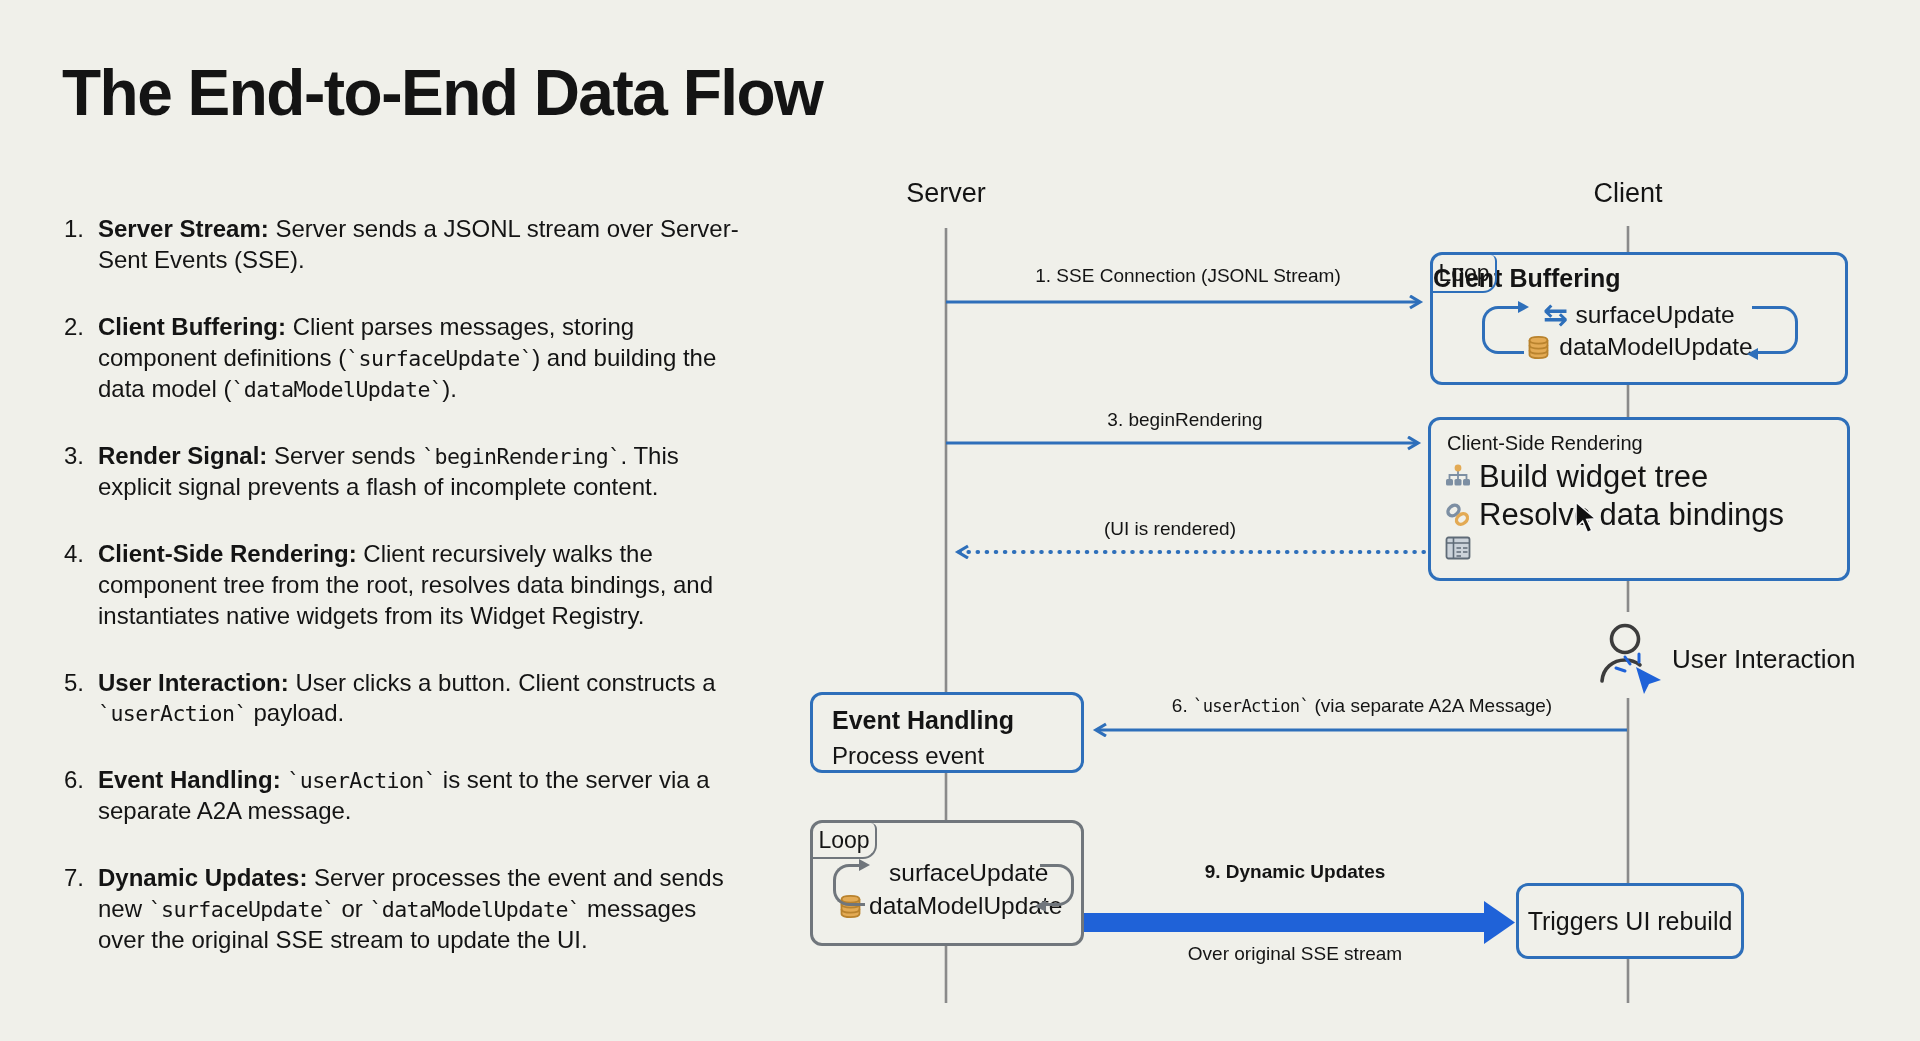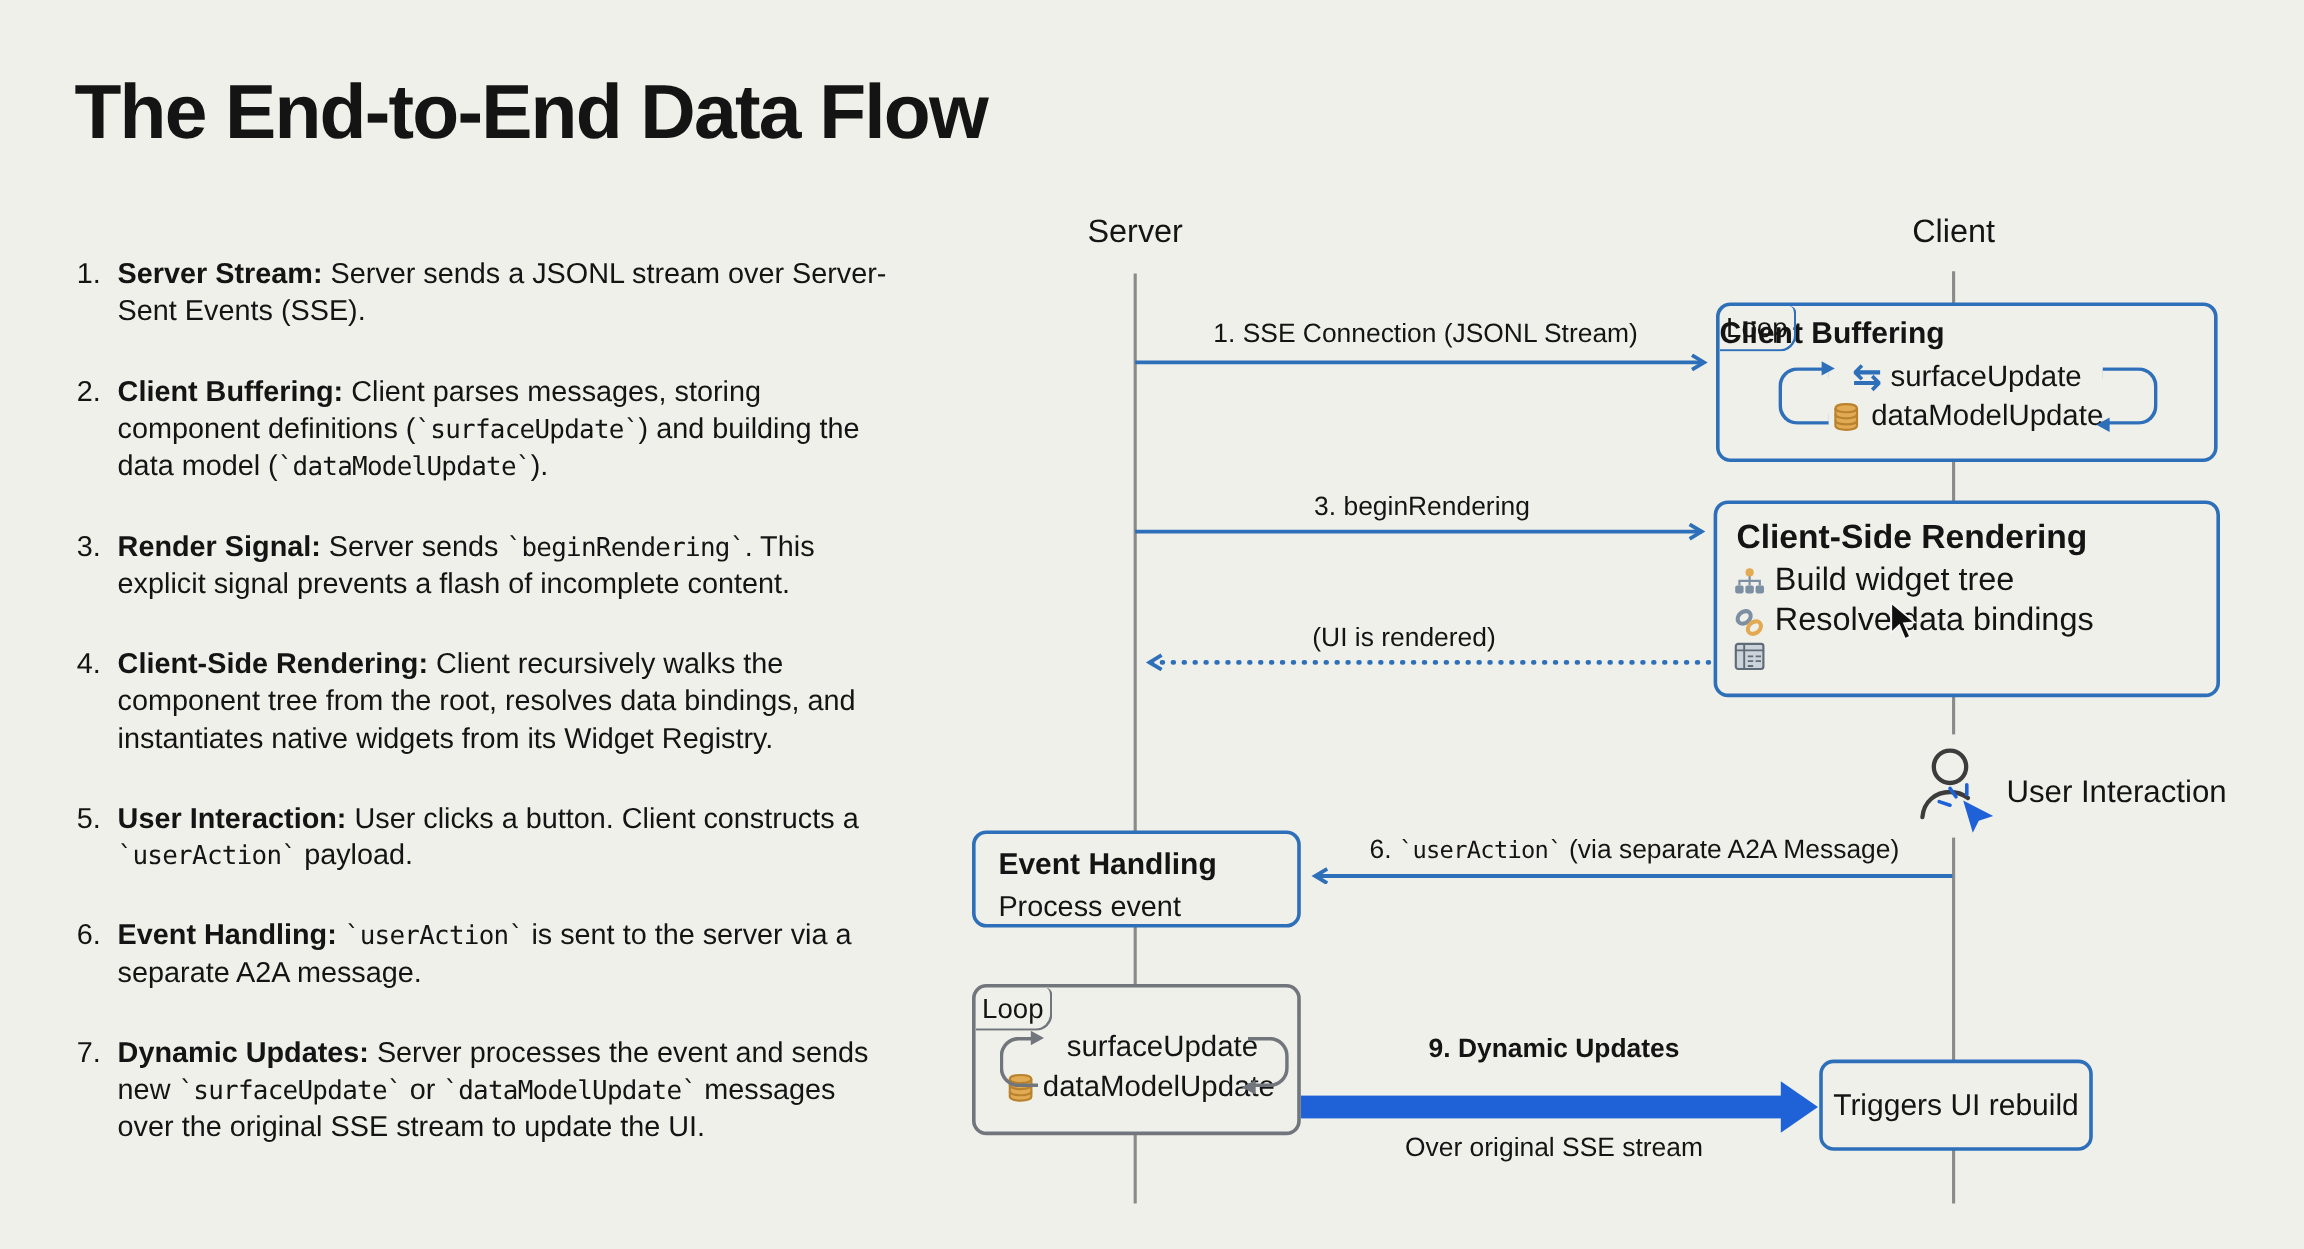--- a/index.html
+++ b/index.html
@@ -16,21 +16,21 @@
   .step .body{flex:0 0 648px;max-width:648px;}
   .b{font-weight:bold;}
   .code{font-family:"DejaVu Sans Mono",monospace;font-size:0.9em;letter-spacing:-0.6px;}
   
   .wires{position:absolute;left:0;top:0;z-index:1;}
   .lifeline{stroke:var(--lifeline_gray,#8a8a8a);stroke-width:2.6;}
   .msg{stroke:var(--accent_blue,#2e6fba);stroke-width:3.2;fill:none;}
   .dotted{stroke-dasharray:0.6 8.5;stroke-linecap:round;stroke-width:4;}
   .chv{fill:none;stroke:var(--accent_blue,#2e6fba);stroke-width:3.2;}
   .thick{fill:var(--bright_blue,#1f62d8);}
-  .dlabel{position:absolute;z-index:3;font-size:22px;text-align:center;color:var(--ink,#141414);}
+  .dlabel{position:absolute;z-index:3;font-size:19px;text-align:center;color:var(--ink,#141414);}
   .ll-label{font-size:27px;}
   .bold{font-weight:bold;}
   
   .dbox{position:absolute;z-index:2;box-sizing:border-box;background:var(--background,#f0f0ea);
     border:3px solid var(--accent_blue,#2e6fba);border-radius:12px;}
   .dbox.gray{border-color:var(--loop_gray,#70767c);}
   .loop-tab{position:absolute;left:0;top:0;width:64px;height:38px;box-sizing:border-box;
     border-right:2.6px solid var(--accent_blue,#2e6fba);border-bottom:2.6px solid var(--accent_blue,#2e6fba);
     border-radius:0 6px 14px 0;display:flex;align-items:center;justify-content:center;font-size:23px;}
   .gray .loop-tab{border-color:var(--loop_gray,#70767c);}
@@ -46,22 +46,22 @@
   .bk-right{border:3.5px solid var(--accent_blue,#2e6fba);border-left:none;border-radius:0 16px 16px 0;}
   .bracket.gray-bk{border-color:var(--loop_gray,#70767c);}
   .ah{position:absolute;width:0;height:0;border-style:solid;}
   .ah-right{border-width:6.5px 0 6.5px 11px;border-color:transparent transparent transparent var(--accent_blue,#2e6fba);
     right:-5px;top:-8.5px;}
   .ah-left{border-width:6.5px 11px 6.5px 0;border-color:transparent var(--accent_blue,#2e6fba) transparent transparent;
     left:-5px;bottom:-8.5px;}
   .gray-bk .ah-right{border-left-color:var(--loop_gray,#70767c);}
   .gray-bk .ah-left{border-right-color:var(--loop_gray,#70767c);}
   
-  .csr-title{margin:12px 0 4px 16px;font-weight:bold;font-size:28px;}
-  .csr-item{display:flex;align-items:flex-end;gap:8px;margin:2px 0 0 14px;font-size:27px;}
+  .csr-title{margin:12px 0 4px 16px;font-weight:normal;font-size:20px;}
+  .csr-item{display:flex;align-items:center;gap:8px;margin:2px 0 0 14px;font-size:31px;}
   .csr-item svg{flex:0 0 auto;}
   
   .eh-title{margin:11px 0 0 19px;font-weight:bold;font-size:25px;}
   .eh-sub{margin:7px 0 0 19px;font-size:24px;}
   
   .sl-rows{position:absolute;left:0;top:34px;width:100%;font-size:24.5px;}
   .sl-row1{margin-left:76px;line-height:32px;}
   .sl-row2{margin-left:24px;margin-top:3px;display:flex;align-items:center;gap:5px;}
   
   .tr-label{display:flex;align-items:center;justify-content:center;height:100%;font-size:25px;}

